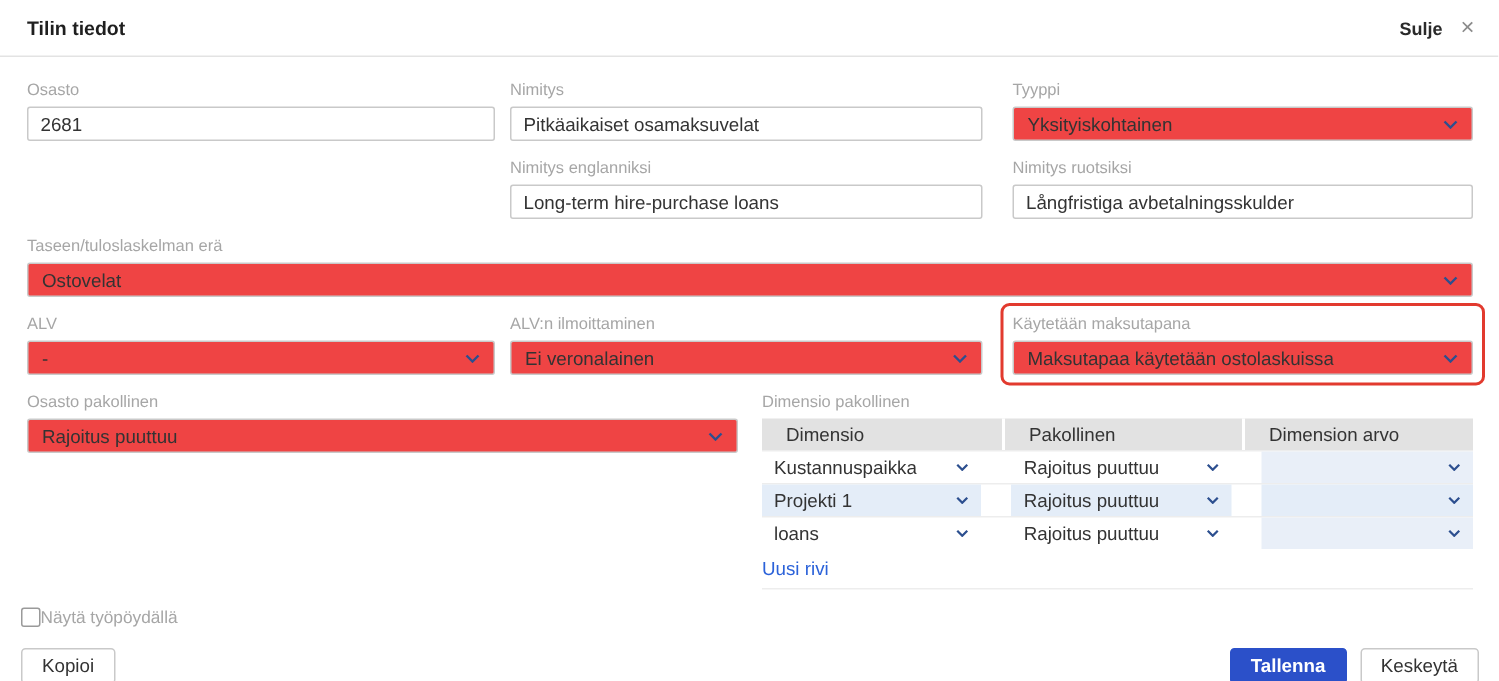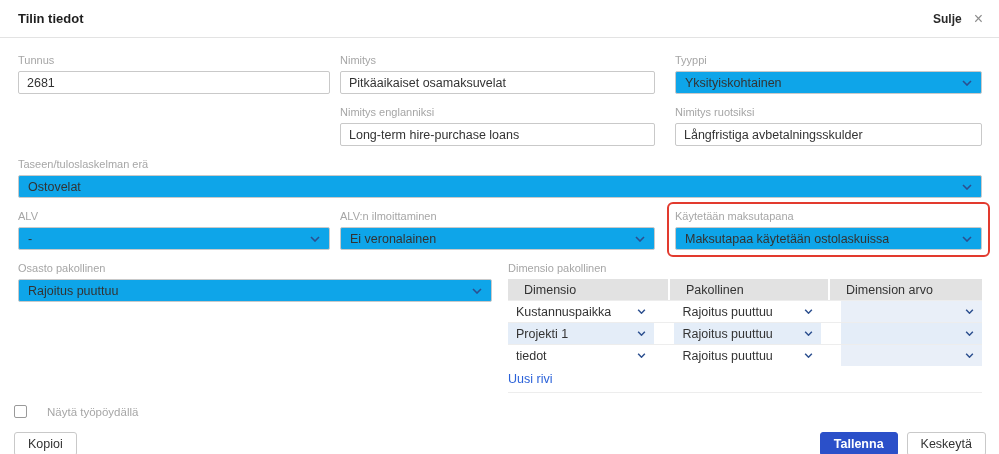--- a/index.html
+++ b/index.html
@@ -36,21 +36,21 @@
 
   .text-input {
     width: 100%; height: 23px;
     border: 1px solid #c9c9c9; border-radius: 2px;
     padding: 0 8px; font-family: inherit; font-size: 12.5px; color: #333;
     background: #fff; outline: none;
   }
   .select {
     width: 100%; height: 23px;
     border: 1px solid #c9c9c9; border-radius: 2px;
-    padding: 0 9px; background: #0ea5e9; cursor: pointer;
+    padding: 0 9px; background: #ef4444; cursor: pointer;
     display: flex; align-items: center; justify-content: space-between;
   }
   .select .value { font-size: 12.5px; color: #333; white-space: nowrap; overflow: hidden; }
   .chevron { display: inline-flex; flex: 0 0 auto; margin-left: 6px; }
   .chevron svg { display: block; }
 
   .highlight-wrap { position: relative; }
   .highlight-border {
     position: absolute; left: -8px; right: -8px; top: -8px; bottom: -7px;
     border: 2px solid #e23a2e; border-radius: 6px; pointer-events: none;
@@ -72,21 +72,21 @@
     padding: 0 8px; cursor: pointer;
   }
   .dim-cell .cell-value { font-size: 12.5px; color: #333; white-space: nowrap; overflow: hidden; }
   .cell-arvo { background: #e9eff8; }
   .row-highlight .dim-cell { background: #e4edf8; }
   .new-row {
     text-align: left; height: 26px; line-height: 26px;
     color: #2b62d9; font-size: 12.5px; cursor: pointer;
   }
 
-  .checkbox-row { display: flex; align-items: center; gap: 20px; margin: 12px 0 14px -4px; }
+  .checkbox-row { display: flex; align-items: center; gap: 0; margin: 12px 0 14px -4px; }
   .checkbox {
     width: 13px; height: 13px; border: 1px solid #9a9a9a; border-radius: 2px;
     background: #fff; cursor: pointer; flex: 0 0 auto;
   }
   .checkbox-label { font-size: 11.5px; color: #a6a6a6; }
 
   .footer { display: flex; justify-content: space-between; align-items: center; margin: 0 -4px 0 -4px; }
   .footer-right { display: flex; gap: 9px; }
   .btn {
     height: 24px; padding: 0 13px; border-radius: 3px;
@@ -105,21 +105,21 @@
     <div class="close-group">
       <span class="close-label">Sulje</span>
       <span class="close-x">×</span>
     </div>
   </div>
 
   <div class="content">
 
     <div class="row">
       <div class="col-a">
-        <div class="field-label">Tunnus</div>
+        <div class="field-label">Osasto</div>
         <input class="text-input" value="2681" style="">
       </div>
       <div class="col-b">
         <div class="field-label">Nimitys</div>
         <input class="text-input" value="Pitkäaikaiset osamaksuvelat" style="">
       </div>
       <div class="col-c">
         <div class="field-label">Tyyppi</div>
         <div class="select">
           <span class="value">Yksityiskohtainen</span>
@@ -265,21 +265,21 @@
               <span class="chevron">
                 <svg width="9" height="5" viewBox="0 0 10 6">
                     <path d="M1 1l4 4 4-4" stroke="#2c4f8f" stroke-width="1.8" fill="none"></path>
                   </svg>
               </span>
             </div>
           </div>
 
           <div class="dim-row">
             <div class="dim-cell w1">
-              <span class="cell-value">tiedot</span>
+              <span class="cell-value">loans</span>
               <span class="chevron">
                 <svg width="9" height="5" viewBox="0 0 10 6">
                     <path d="M1 1l4 4 4-4" stroke="#2c4f8f" stroke-width="1.8" fill="none"></path>
                   </svg>
               </span>
             </div>
             <div class="dim-cell w2">
               <span class="cell-value">Rajoitus puuttuu</span>
               <span class="chevron">
                 <svg width="9" height="5" viewBox="0 0 10 6">

